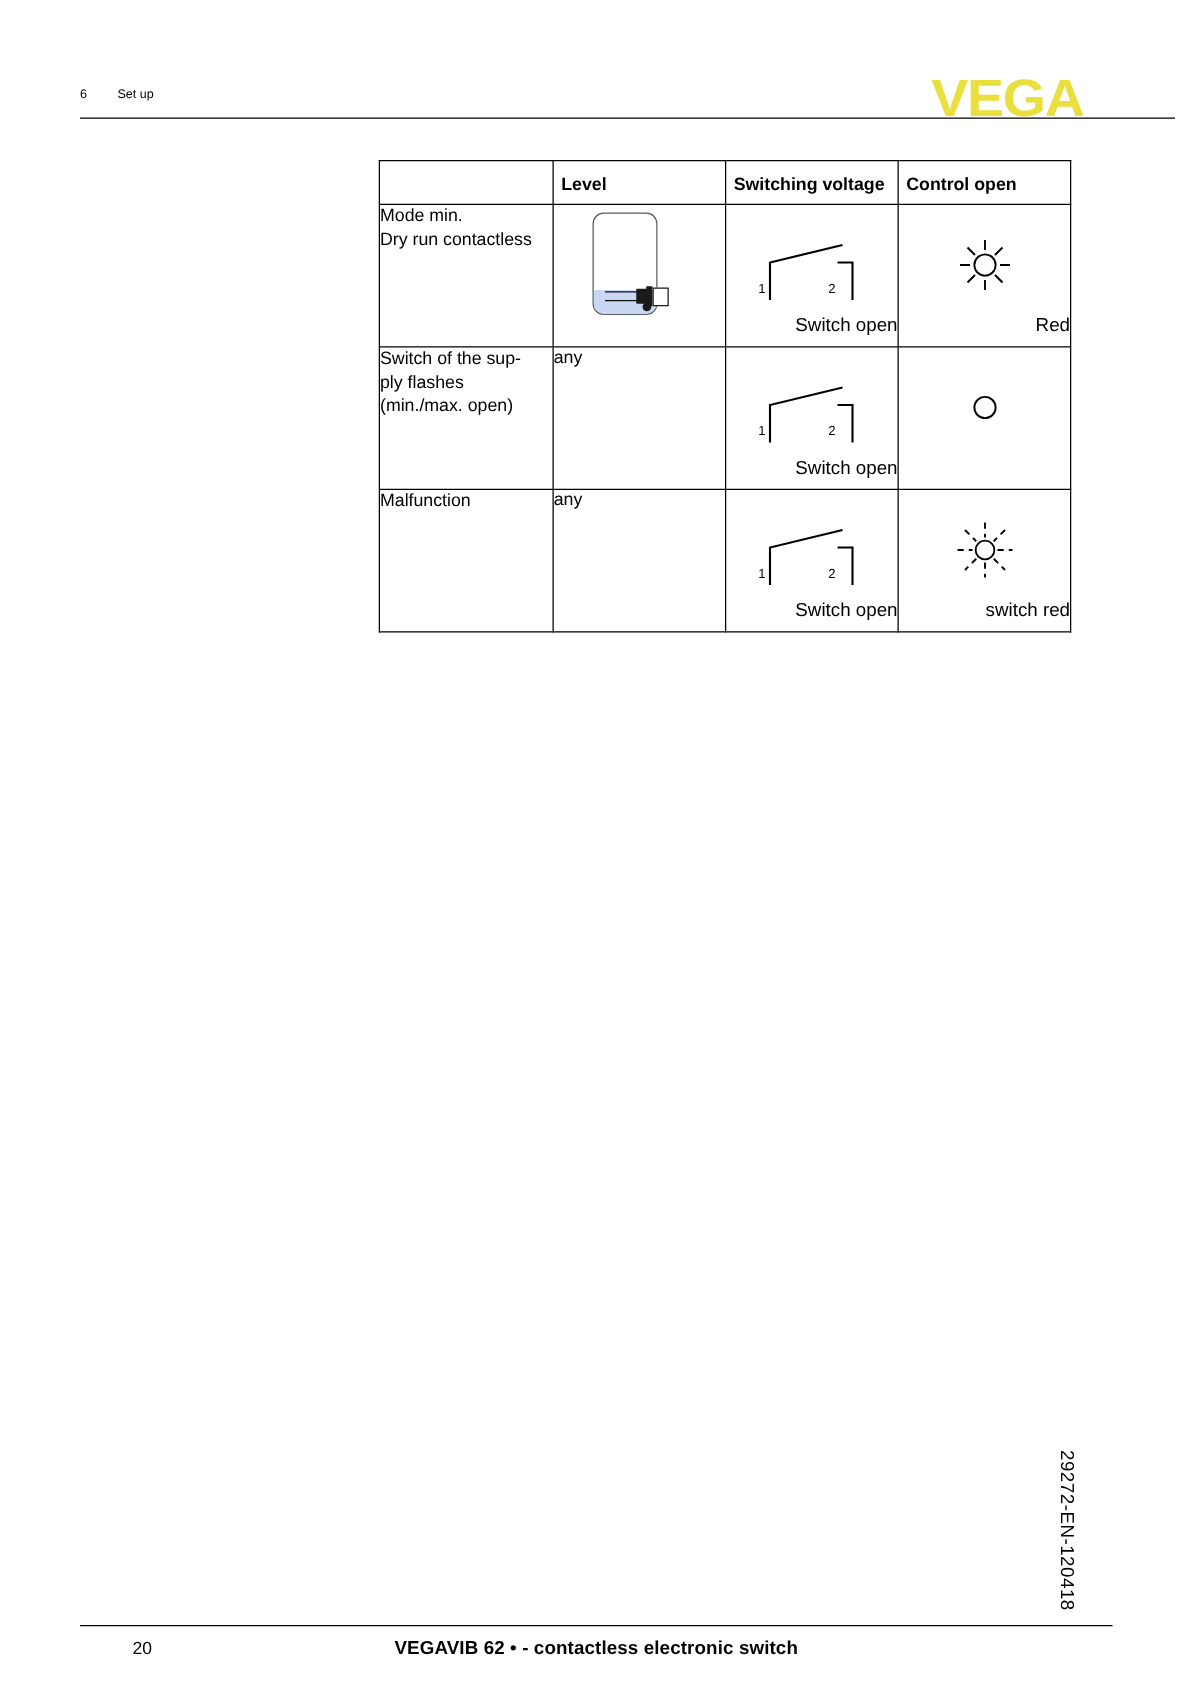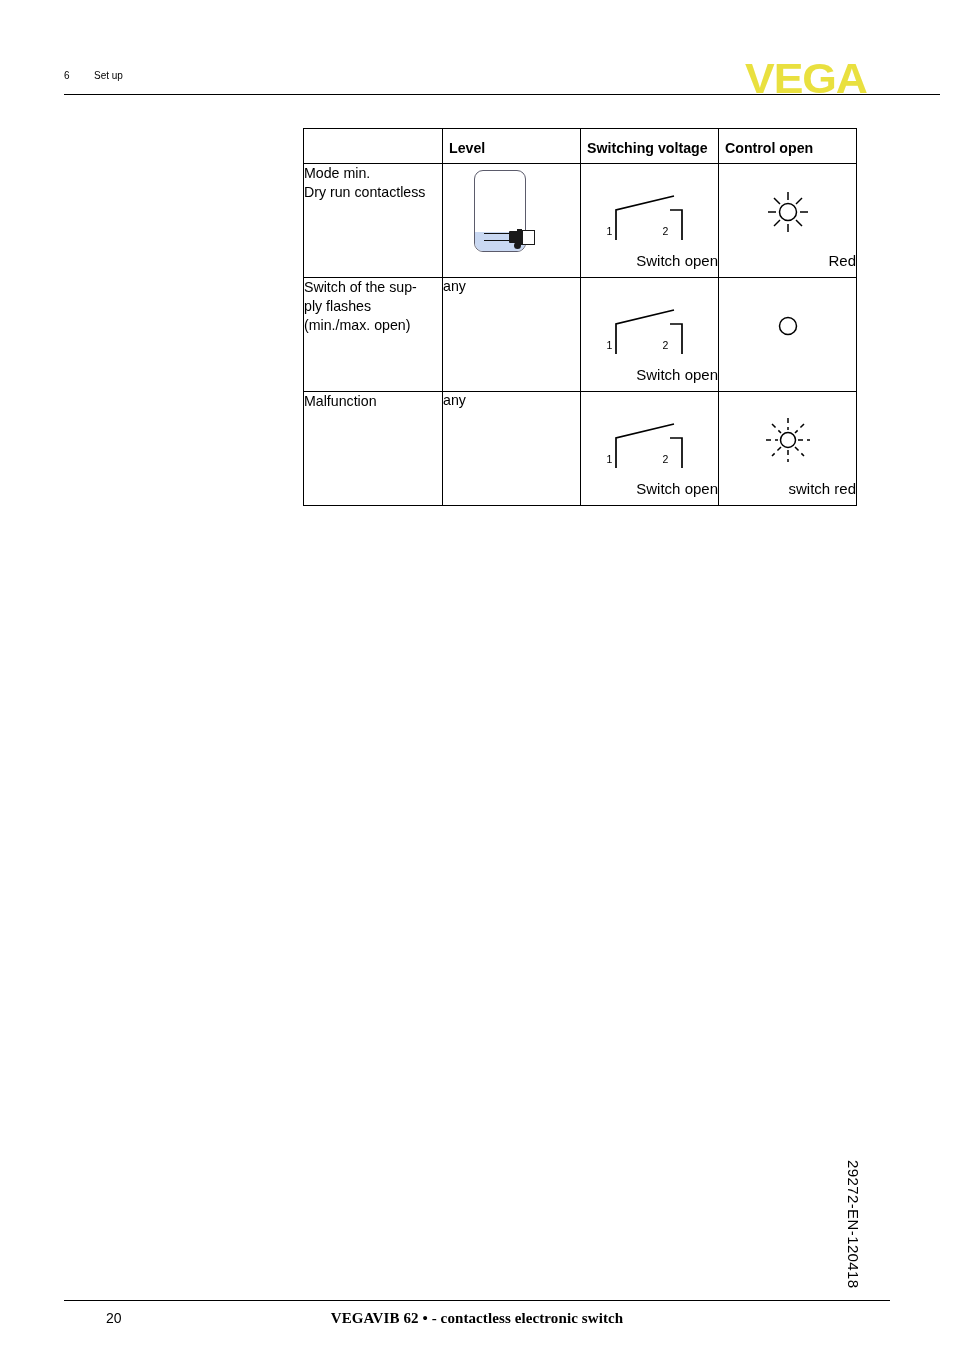--- a/index.html
+++ b/index.html
@@ -260,21 +260,20 @@
   }
   #footer-title {
     position: absolute;
     left: 0;
     top: 1310px;
     width: 954px;
     text-align: center;
     font-size: 15px;
     font-weight: bold;
     letter-spacing: 0.1px;
-    font-family: Liberation Serif, serif;
   }
   #doc-id {
     position: absolute;
     left: 862px;
     top: 1160px;
     font-size: 15px;
     letter-spacing: 0.4px;
     transform: rotate(90deg);
     transform-origin: left top;
     white-space: nowrap;

